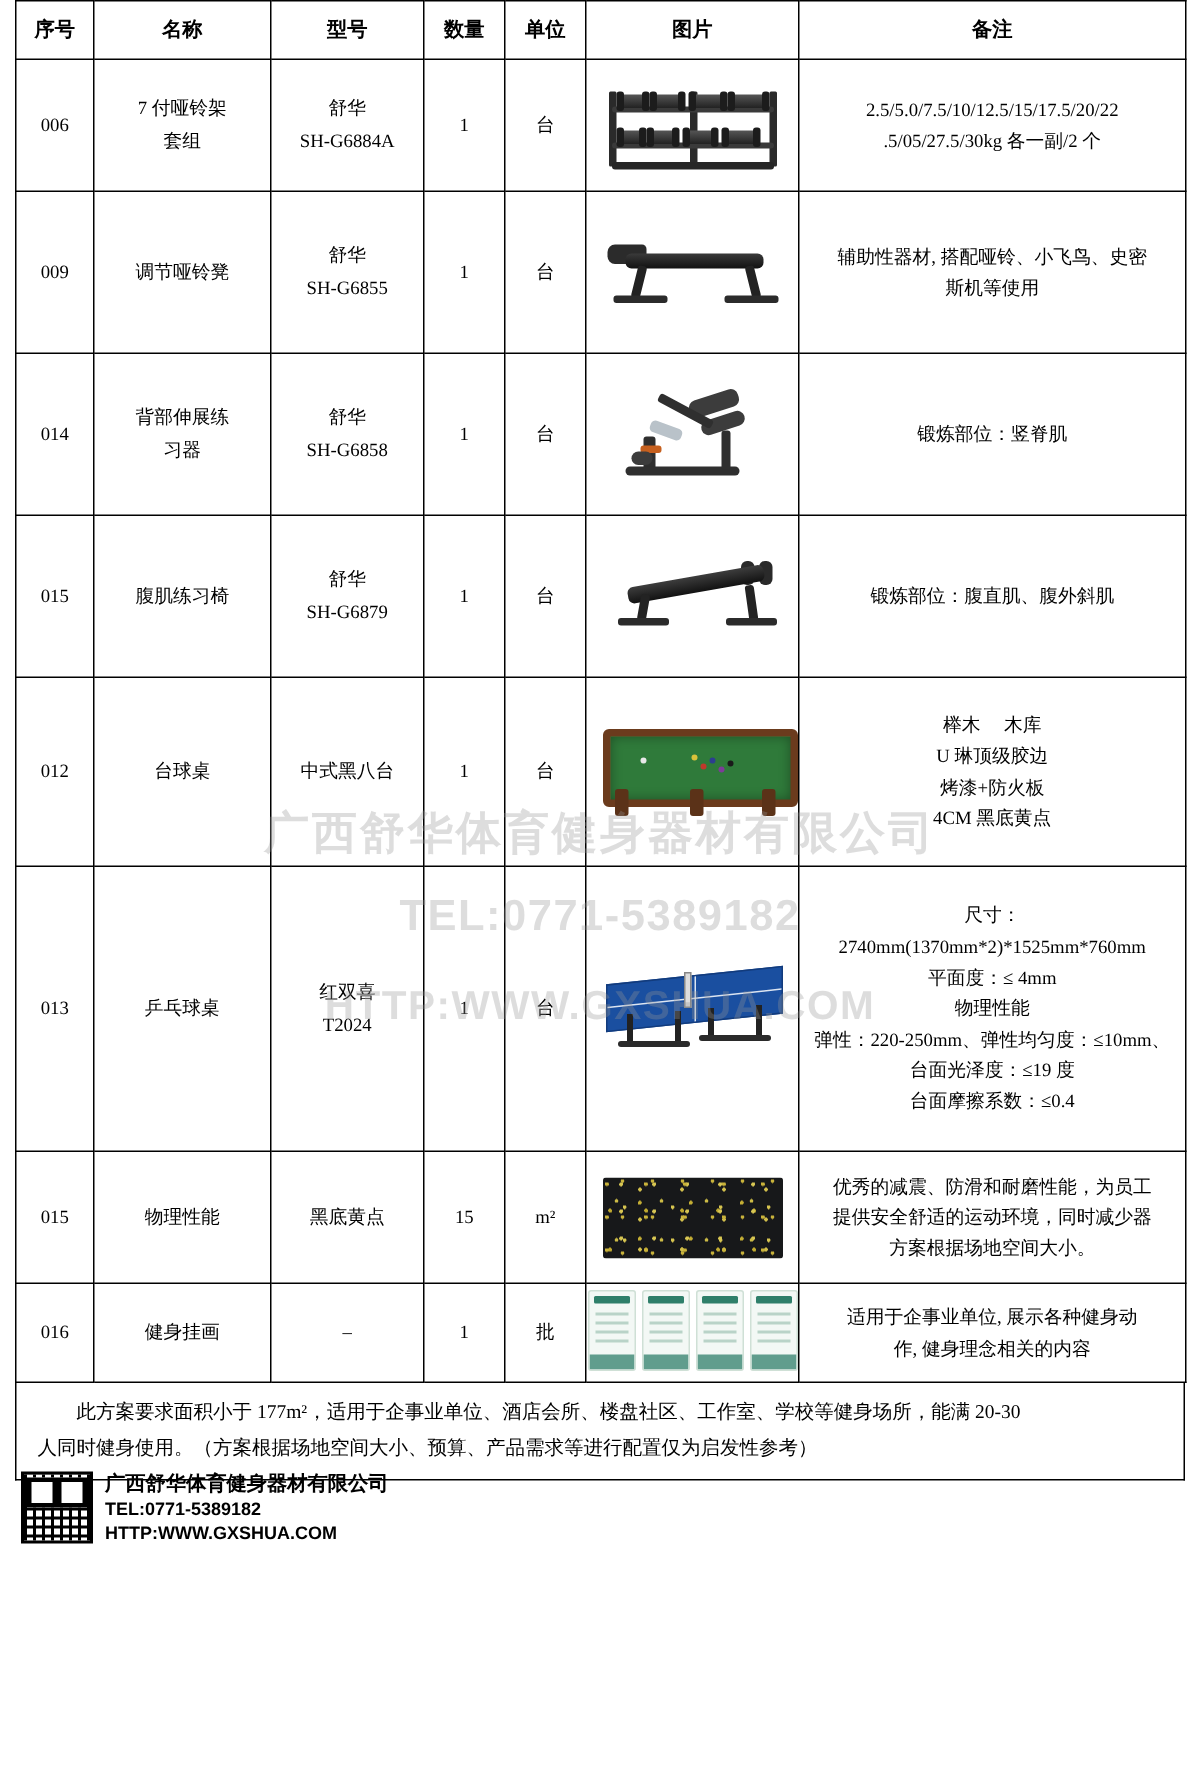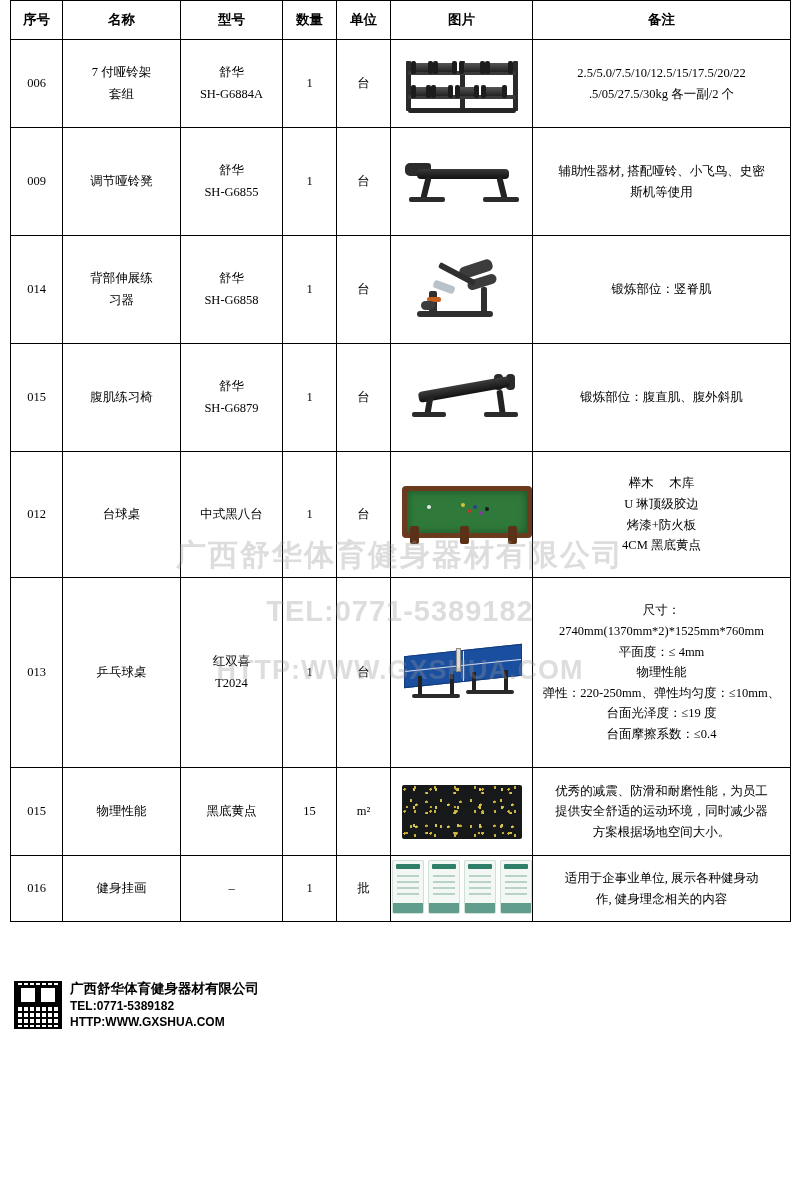--- a/index.html
+++ b/index.html
@@ -573,20 +573,24 @@
         </td>
         <td class="c-remark">
           <span class="remark-line">适用于企事业单位, 展示各种健身动</span>
           <span class="remark-line">作, 健身理念相关的内容</span>
         </td>
       </tr>
 
     </tbody>
   </table>
 
+  <div class="footnote">
+    <span class="indent"></span><span>此方案要求面积小于 177m²，适用于企事业单位、酒店会所、楼盘社区、工作室、学校等健身场所，能满 20-30</span><br>
+    <span>人同时健身使用。（方案根据场地空间大小、预算、产品需求等进行配置仅为启发性参考）</span>
+  </div>
 
   <div class="wm-big wm-line1">广西舒华体育健身器材有限公司</div>
   <div class="wm-big wm-line2">TEL:0771-5389182</div>
   <div class="wm-big wm-line3">HTTP:WWW.GXSHUA.COM</div>
 
   <div class="stamp">
     <div class="qr"></div>
     <div class="stamp-text">
       <div class="l1">广西舒华体育健身器材有限公司</div>
       <div class="l2">TEL:0771-5389182</div>

